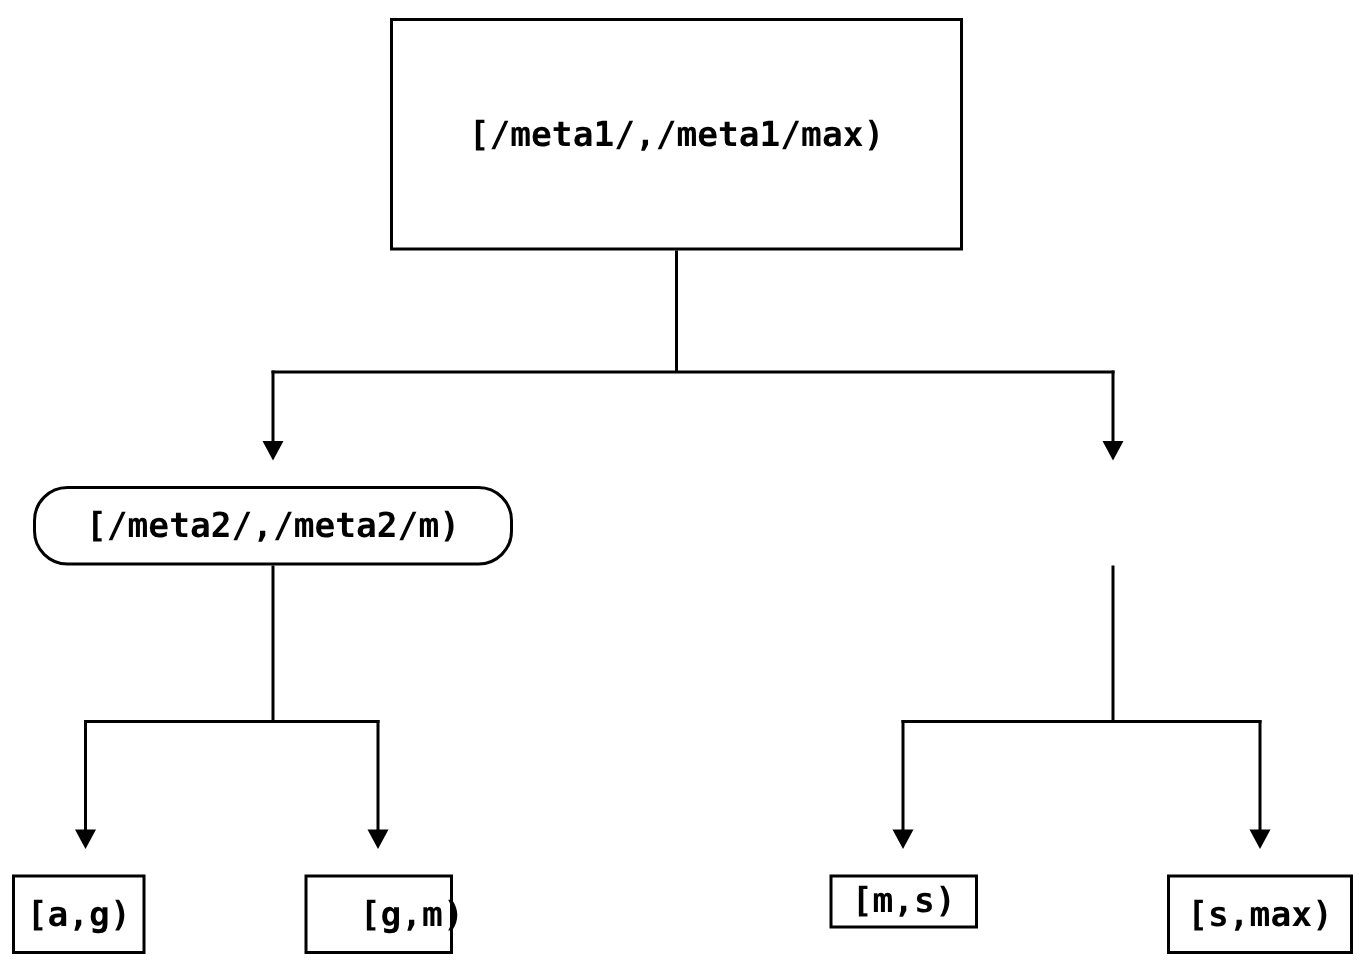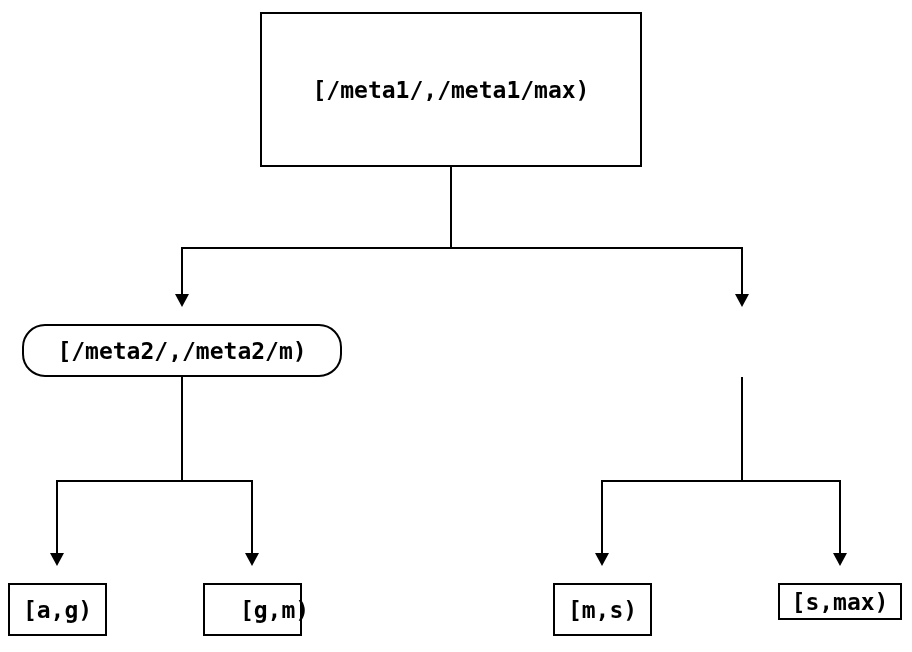--- a/index.html
+++ b/index.html
@@ -49,33 +49,33 @@
 
   <div class="node" style="left:260px; top:12px; width:382px; height:155px;">
     <span class="node-label">[/meta1/,/meta1/max)</span>
   </div>
 
   <div class="node" style="left:22px; top:324px; width:320px; height:53px;border-radius:23px;">
     <span class="node-label">[/meta2/,/meta2/m)</span>
   </div>
 
 
-  <div class="node" style="left:8px; top:583px; width:99px; height:53px;">
+  <div class="node" style="left:8px; top:583px; width:89px; height:53px;">
     <span class="node-label">[a,g)</span>
   </div>
 
   <div class="node" style="left:203px; top:583px; width:99px; height:53px;padding-left:44px;">
     <span class="node-label">[g,m)</span>
   </div>
 
-  <div class="node" style="left:553px; top:583px; width:99px; height:53px;">
+  <div class="node" style="left:553px; top:583px; width:99px; height:36px;">
     <span class="node-label">[m,s)</span>
   </div>
 
-  <div class="node" style="left:778px; top:583px; width:124px; height:37px;">
+  <div class="node" style="left:778px; top:583px; width:124px; height:53px;">
     <span class="node-label">[s,max)</span>
   </div>
 
   <div class="vline" style="left:450px; top:167px; height:81px;"></div>
   <div class="hline" style="left:181px; top:247px; width:562px;"></div>
   <div class="vline" style="left:181px; top:247px; height:47px;"></div>
   <div class="arrow-down" style="left:175px; top:294px;"></div>
   <div class="vline" style="left:741px; top:247px; height:47px;"></div>
   <div class="arrow-down" style="left:735px; top:294px;"></div>
 

